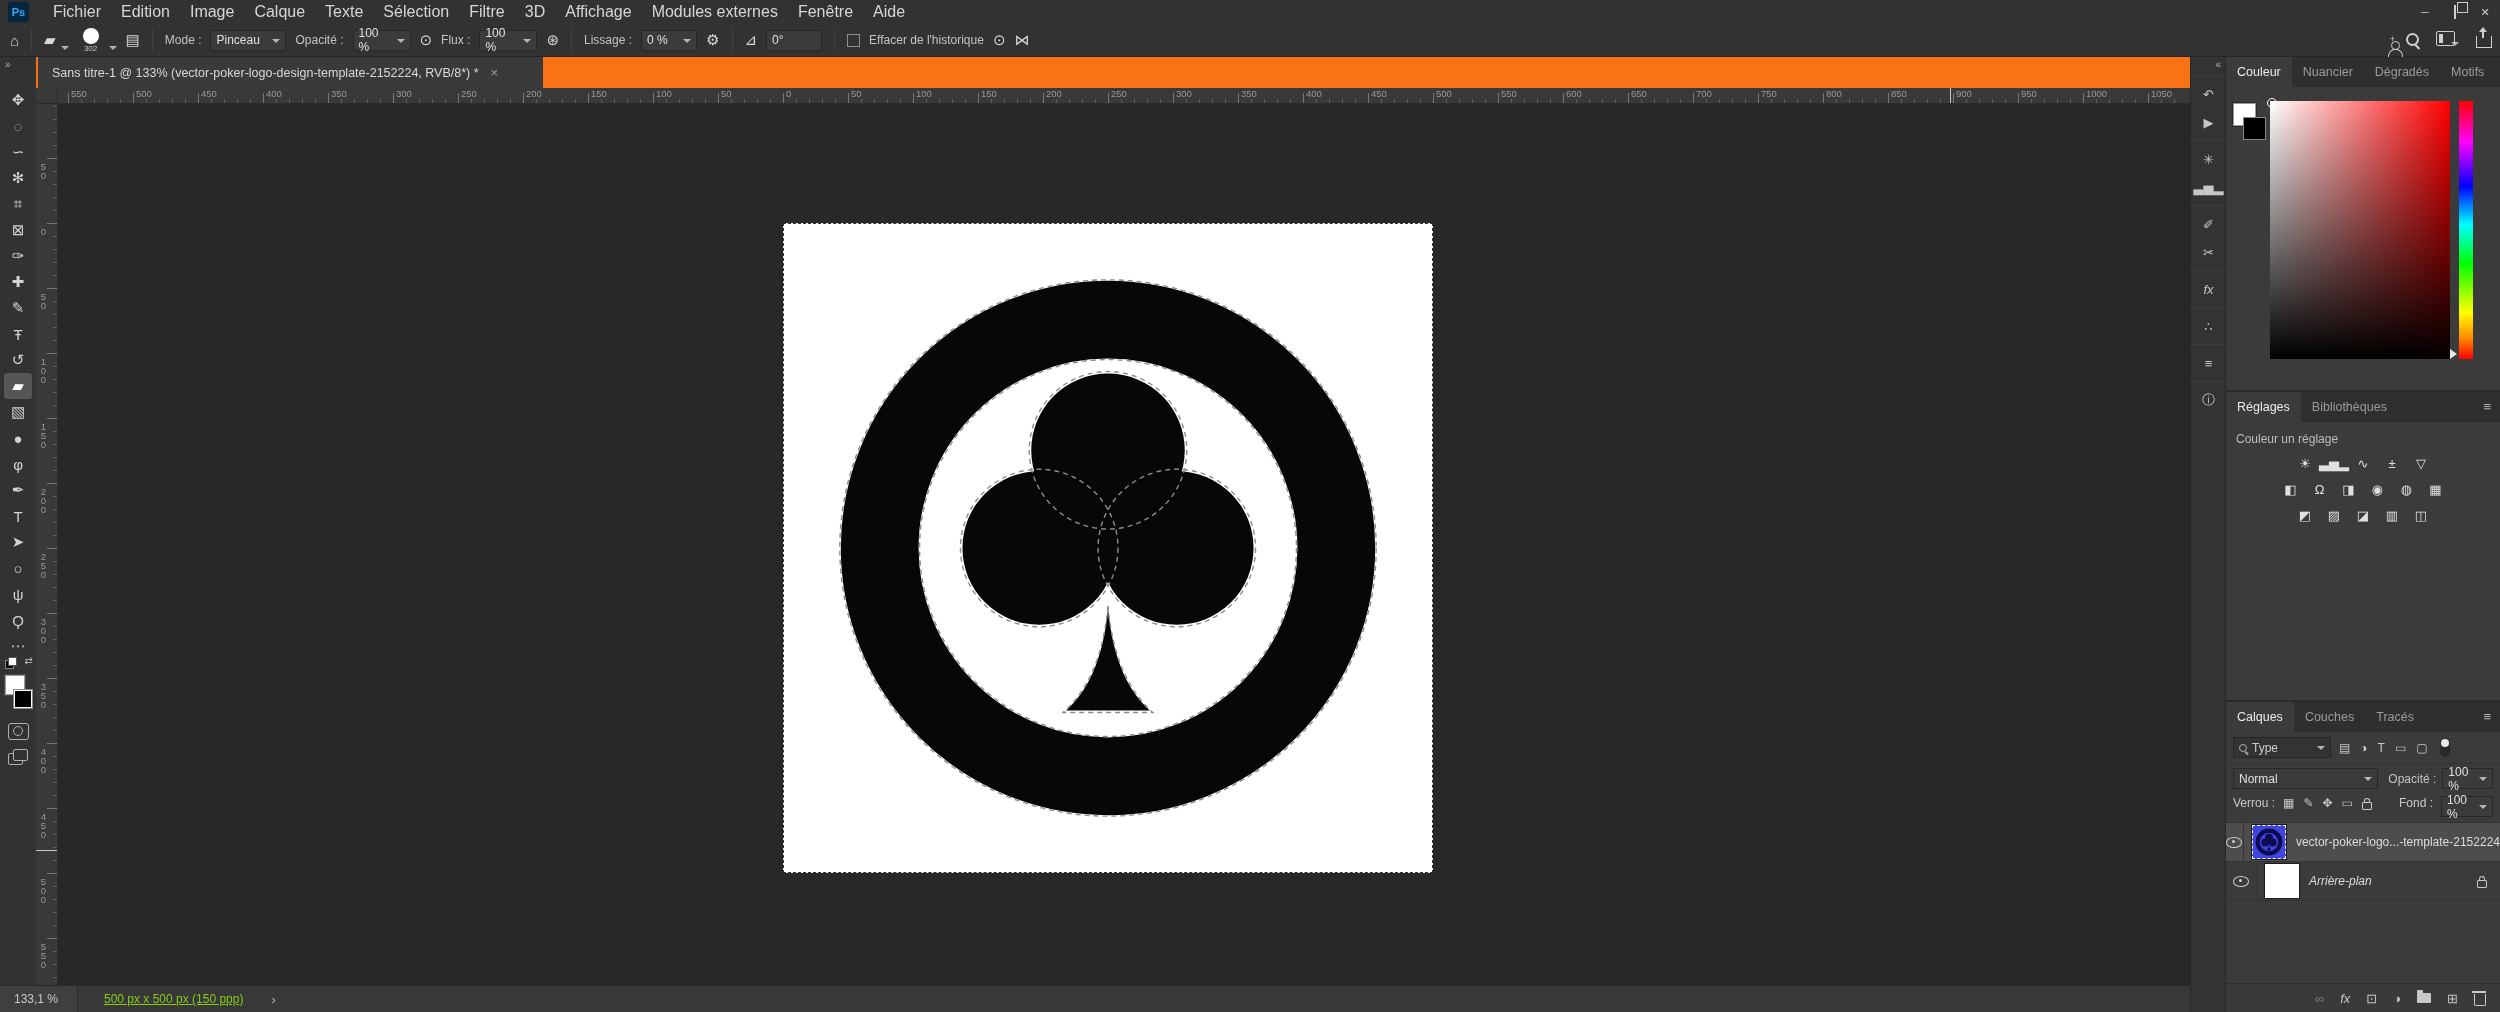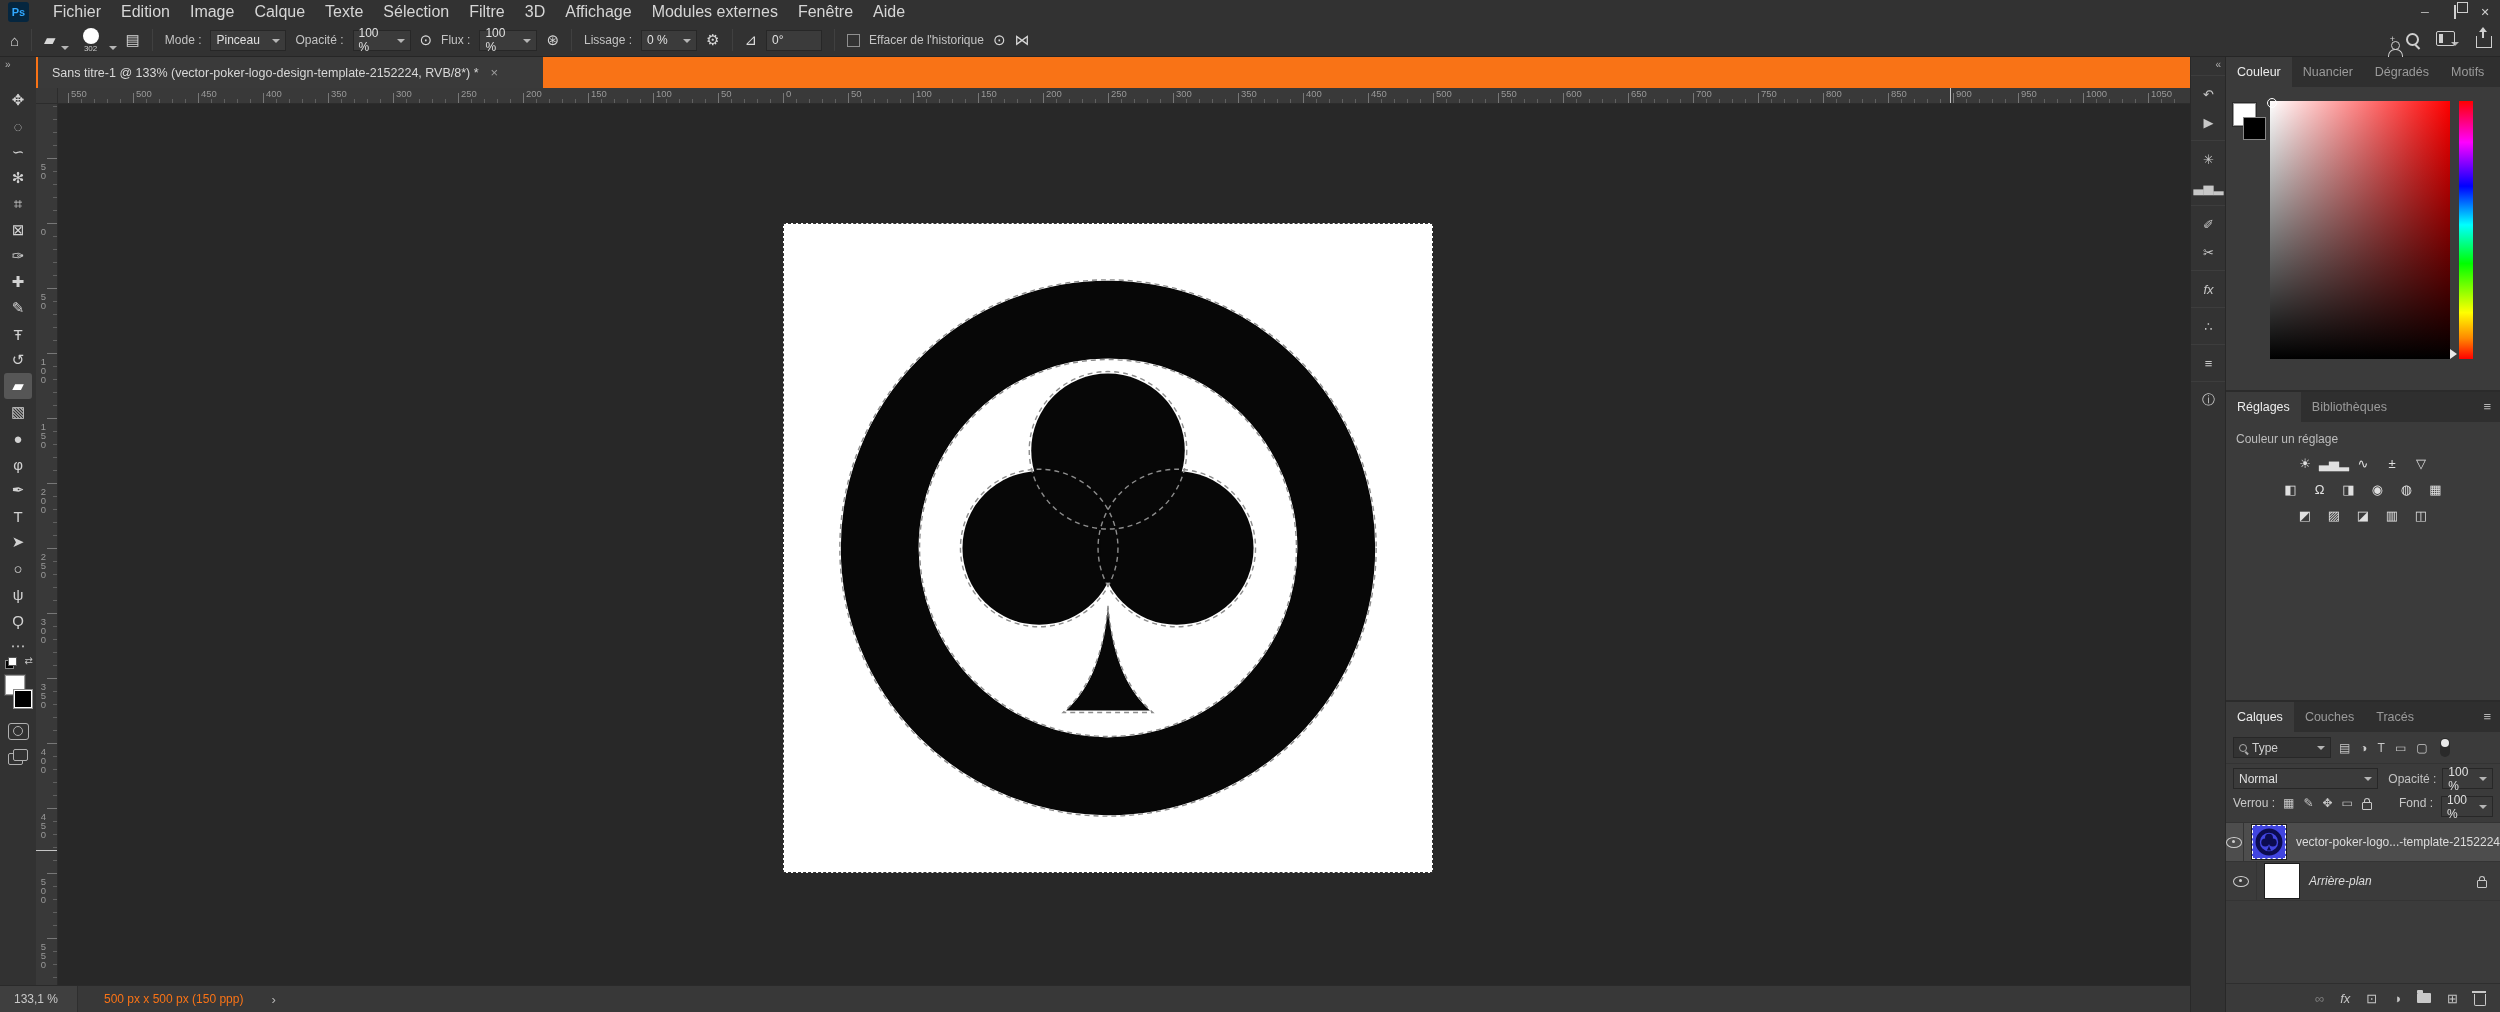--- a/index.html
+++ b/index.html
@@ -94,21 +94,21 @@
 
   #viewport{position:absolute;left:58px;top:104px;width:2132px;height:881px;background:#282828;overflow:hidden;}
   #canvas{position:absolute;left:725px;top:119px;width:650px;height:650px;background:#fff;
           border:1px dashed rgba(0,0,0,.8);box-sizing:border-box;}
 
   
   #statusbar{position:absolute;left:0;top:985px;width:2190px;height:27px;background:#383838;
              border-top:1px solid #2a2a2a;display:flex;align-items:center;font-size:12px;box-sizing:border-box;}
   .status-zoom{width:78px;padding-left:14px;color:#c9c9c9;background:#3f3f3f;height:100%;
                display:flex;align-items:center;border-right:1px solid #2e2e2e;box-sizing:border-box;}
-  .status-size{margin-left:26px;color:#f97316;}
+  .status-size{margin-left:26px;color:#84cc16;text-decoration:underline;}
   .status-chev{margin-left:28px;color:#b5b5b5;font-size:13px;}
 
   
   #collapsed-strip{position:absolute;left:2190px;top:57px;width:35px;height:955px;background:#333;
                    border-left:1px solid #292929;box-sizing:border-box;}
   #strip-collapse{position:absolute;right:4px;top:2px;font-size:10px;color:#b0b0b0;}
   #strip-groups{position:absolute;top:18px;left:0;width:35px;display:flex;flex-direction:column;}
   .strip-group{display:flex;flex-direction:column;border-top:1px solid #3d3d3d;padding:4px 0;}
   .strip-icon{height:28px;display:flex;align-items:center;justify-content:center;font-size:13px;color:#c8c8c8;}
 

